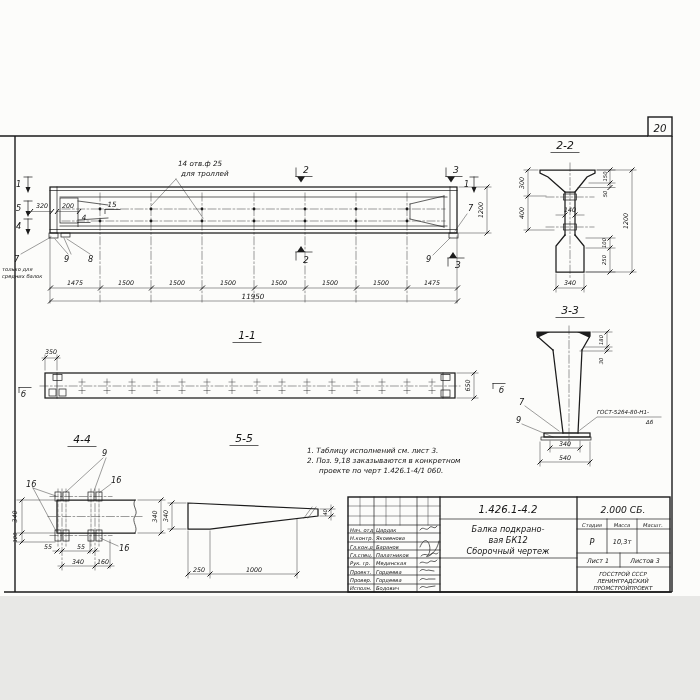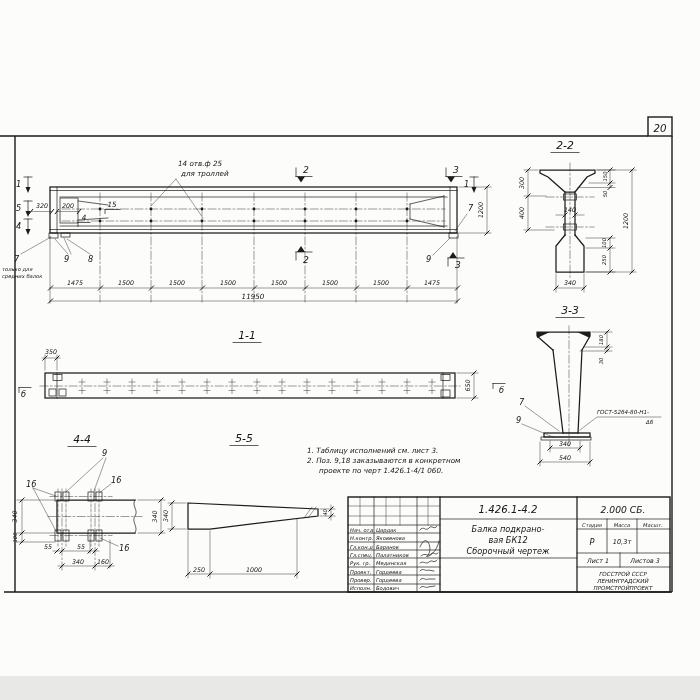--- a/index.html
+++ b/index.html
@@ -1,16 +1,16 @@
 <!DOCTYPE html>
 <html><head>
 <meta charset="utf-8">
 <style>
   html,body{margin:0;padding:0;background:#e8e8e6;}
-  .page{width:700px;height:676px;background:#fcfcfa;position:relative;margin:0 auto;overflow:hidden;}
+  .page{width:700px;height:596px;background:#fcfcfa;position:relative;margin:0 auto;overflow:hidden;}
   svg{display:block}
   
   .s1{stroke:#1c1c1c;stroke-width:1.25;fill:none;stroke-linecap:square}
   .s2{stroke:#1c1c1c;stroke-width:.7;fill:none;stroke-linecap:square}
   .s3{stroke:#262626;stroke-width:.45;fill:none;stroke-linecap:square}
   .tk{stroke:#1c1c1c;stroke-width:1;fill:none}
   .frame{stroke:#1a1a1a;stroke-width:1.4;fill:none}
   .dd{stroke-dasharray:8 2.5 1.6 2.5}
   .dash{stroke-dasharray:3 2}
   .f{fill:#1c1c1c;stroke:none}

